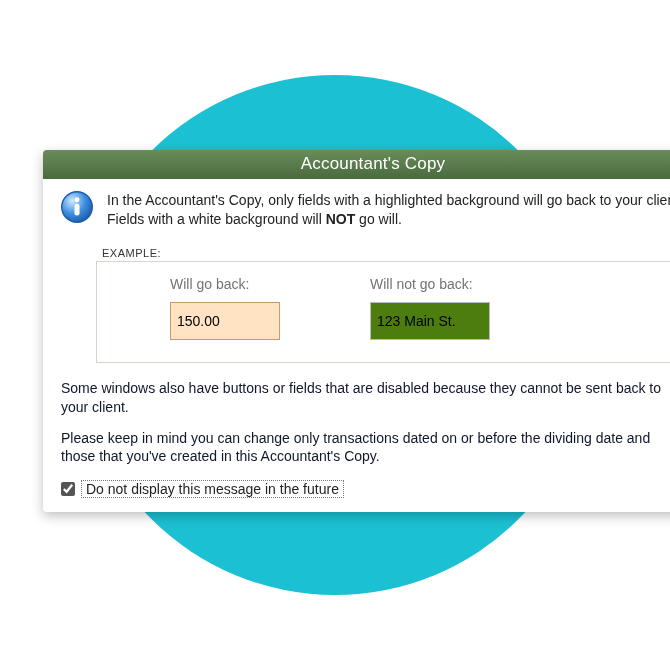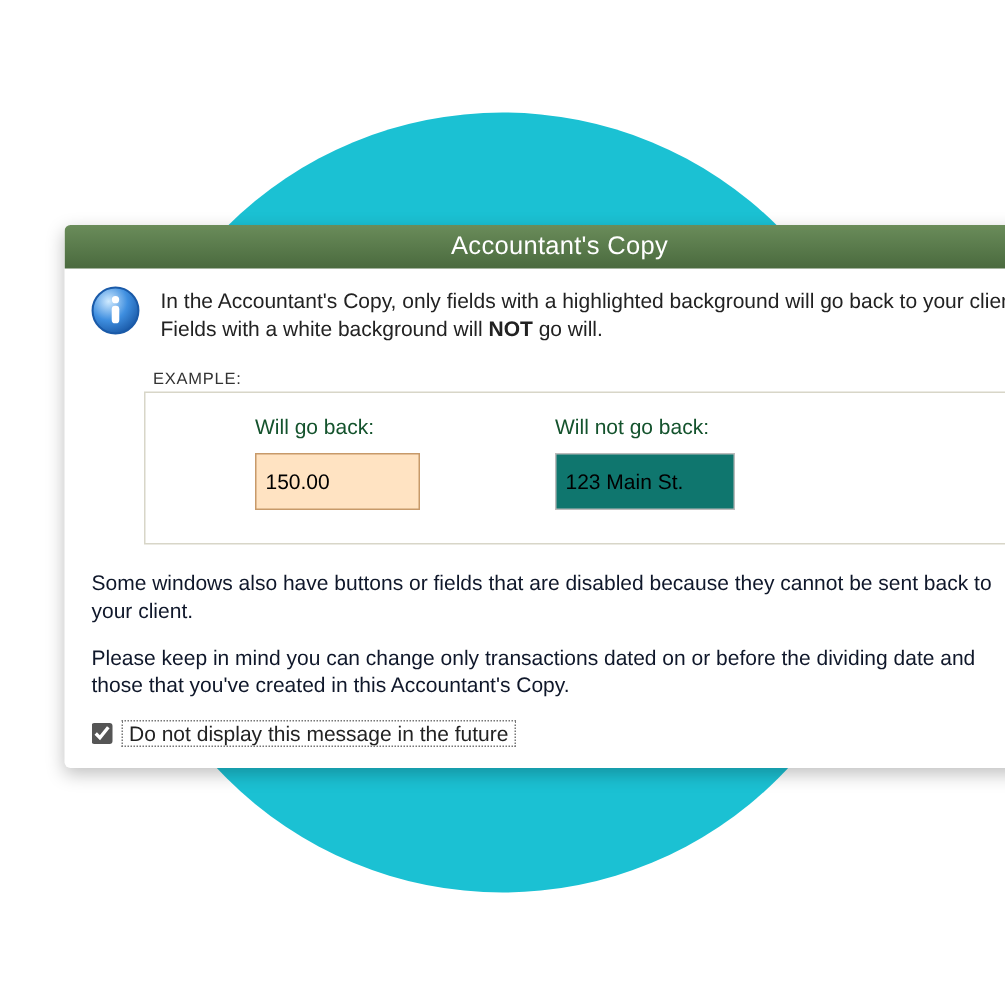--- a/index.html
+++ b/index.html
@@ -85,39 +85,39 @@
     .example-col-left {
       margin-left: 55px;
       width: 200px;
     }
     .example-col-right {
       width: 200px;
     }
     .col-label {
       font-size: 14px;
       margin-bottom: 10px;
-      color: #14532d;
+      color: #737373;
     }
     .sample-input {
       font-size: 14px;
       padding: 18px 6px;
       border: 1px solid #bbb;
       height: 26px;
       line-height: 18px;
       display: inline-block;
       min-width: 110px;
       font-family: Arial, Helvetica, sans-serif;
     }
     .sample-hl {
       background: #ffe3c2;
       border: 1px solid #c79a6a;
       width: 95px;
     }
     .sample-white {
-      background: #0f766e;
+      background: #4d7c0f;
       width: 120px;
     }
     .para {
       font-size: 14px;
       line-height: 1.35;
       margin: 10px 0 12px 2px;
       color: #0f172a;
     }
     .checkbox-row {
       margin-top: 14px;

